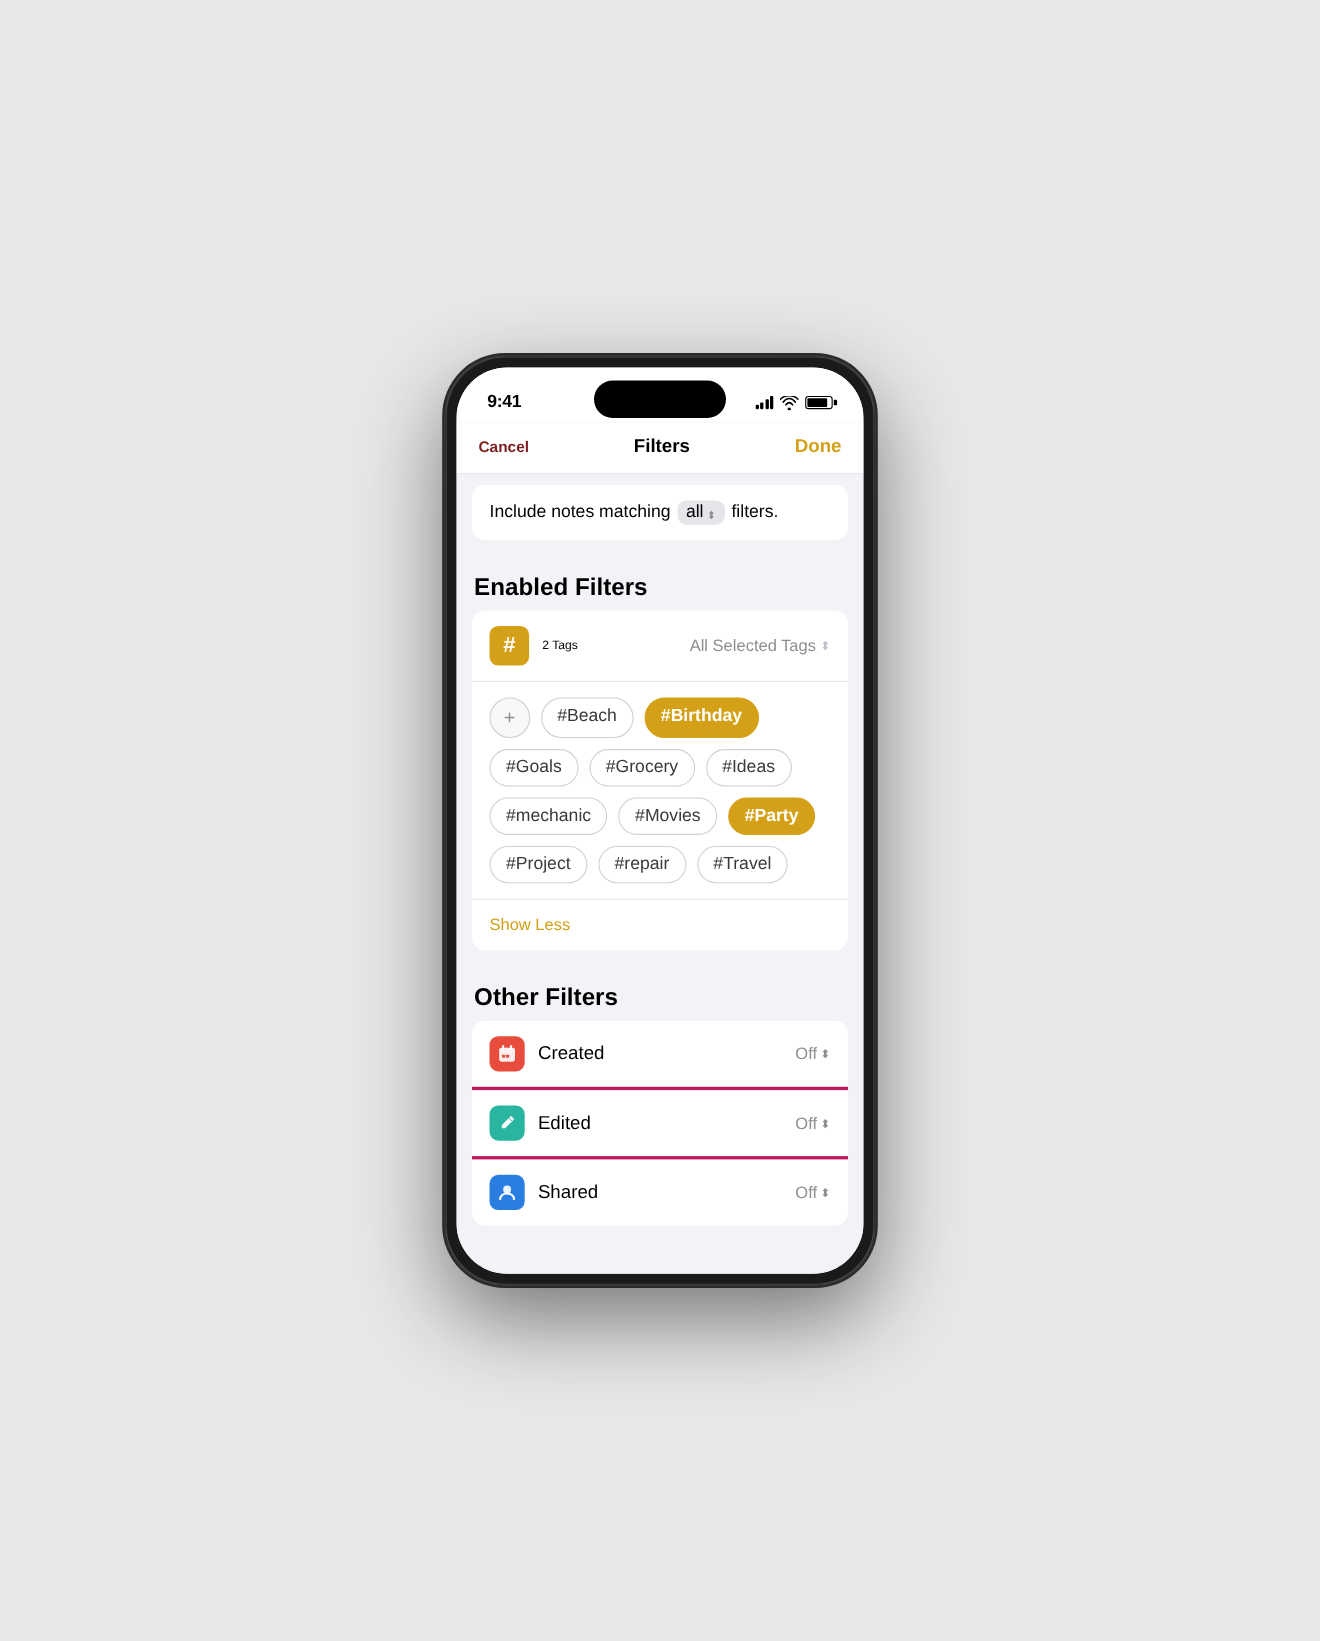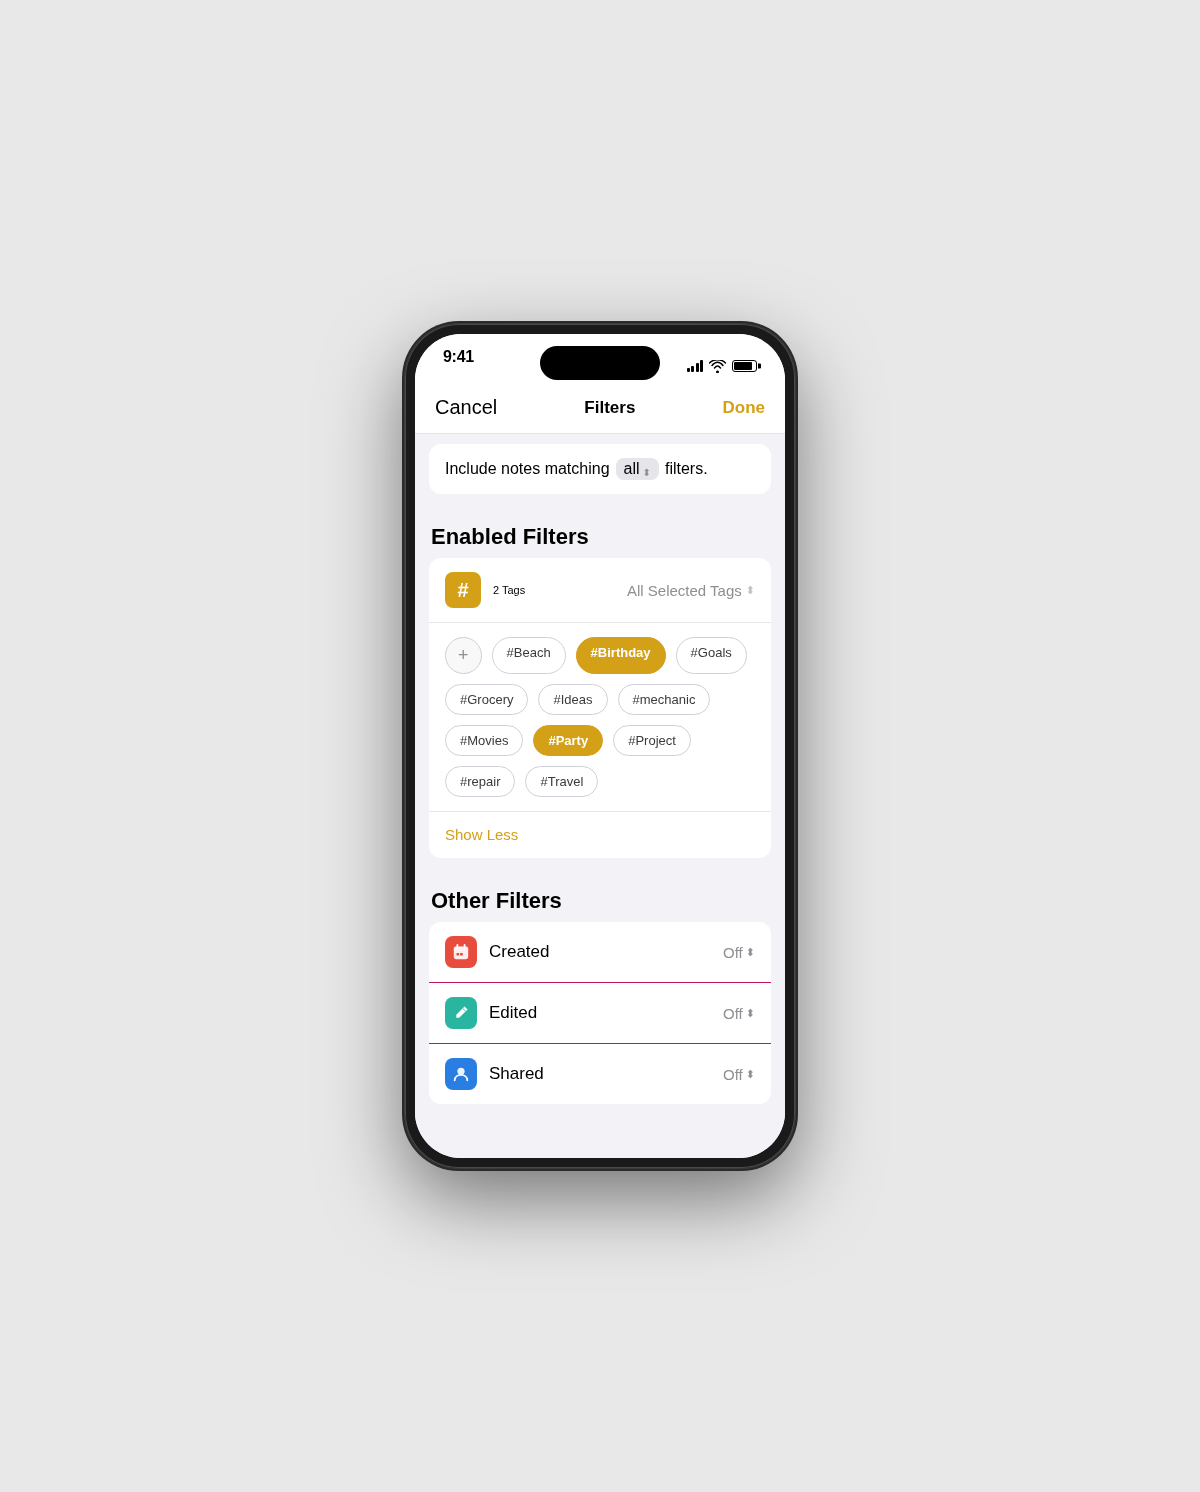--- a/index.html
+++ b/index.html
@@ -58,20 +58,21 @@
       border-radius: 46px;
       background: #f2f2f7;
       overflow: hidden;
     }
 
     
     .status-bar {
       background: #fff;
       height: 50px;
       display: flex;
+      align-items: center;
       justify-content: space-between;
       padding: 14px 28px 0;
       position: relative;
     }
 
     .dynamic-island {
       position: absolute;
       top: 12px;
       left: 50%;
       transform: translateX(-50%);
@@ -145,23 +146,23 @@
     .nav-bar {
       background: #fff;
       padding: 12px 20px 14px;
       display: flex;
       align-items: center;
       justify-content: space-between;
       border-bottom: 1px solid #e5e5ea;
     }
 
     .nav-cancel {
-      color: #000000;
-      font-size: 20px;
-      font-weight: 400;
+      color: #7f1d1d;
+      font-size: 14px;
+      font-weight: 700;
       cursor: pointer;
     }
 
     .nav-title {
       font-size: 17px;
       font-weight: 700;
       color: #000;
     }
 
     .nav-done {
@@ -262,21 +263,21 @@
       padding: 14px 16px;
       display: flex;
       flex-wrap: wrap;
       gap: 10px;
     }
 
     .tag-chip {
       border: 1.5px solid #d0d0d8;
       border-radius: 20px;
       padding: 7px 14px;
-      font-size: 13px;
+      font-size: 16px;
       color: #3a3a3c;
       background: #fff;
       cursor: pointer;
       white-space: nowrap;
     }
 
     .tag-chip.selected {
       background: #d4a017;
       border-color: #d4a017;
       color: #fff;
@@ -310,21 +311,21 @@
       margin: 0 14px 10px;
       border-radius: 12px;
       overflow: hidden;
     }
 
     .filter-row {
       display: flex;
       align-items: center;
       gap: 12px;
       padding: 14px 16px;
-      border-bottom: 1px solid #be185d;
+      border-bottom: 3px solid #be185d;
     }
 
     .filter-row:last-child {
       border-bottom: none;
     }
 
     .filter-icon {
       width: 32px;
       height: 32px;
       border-radius: 8px;

